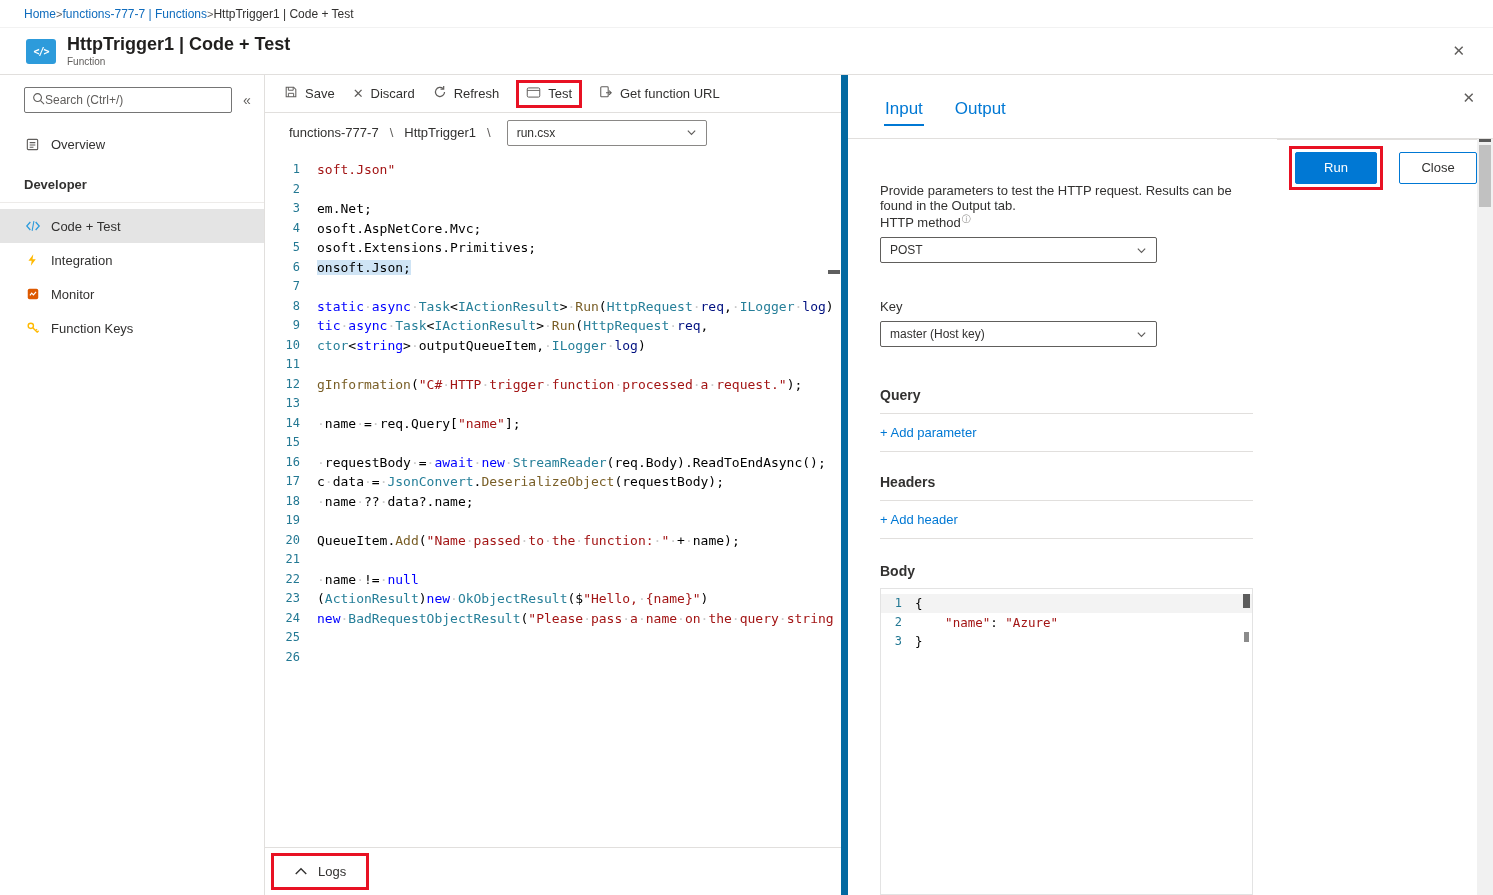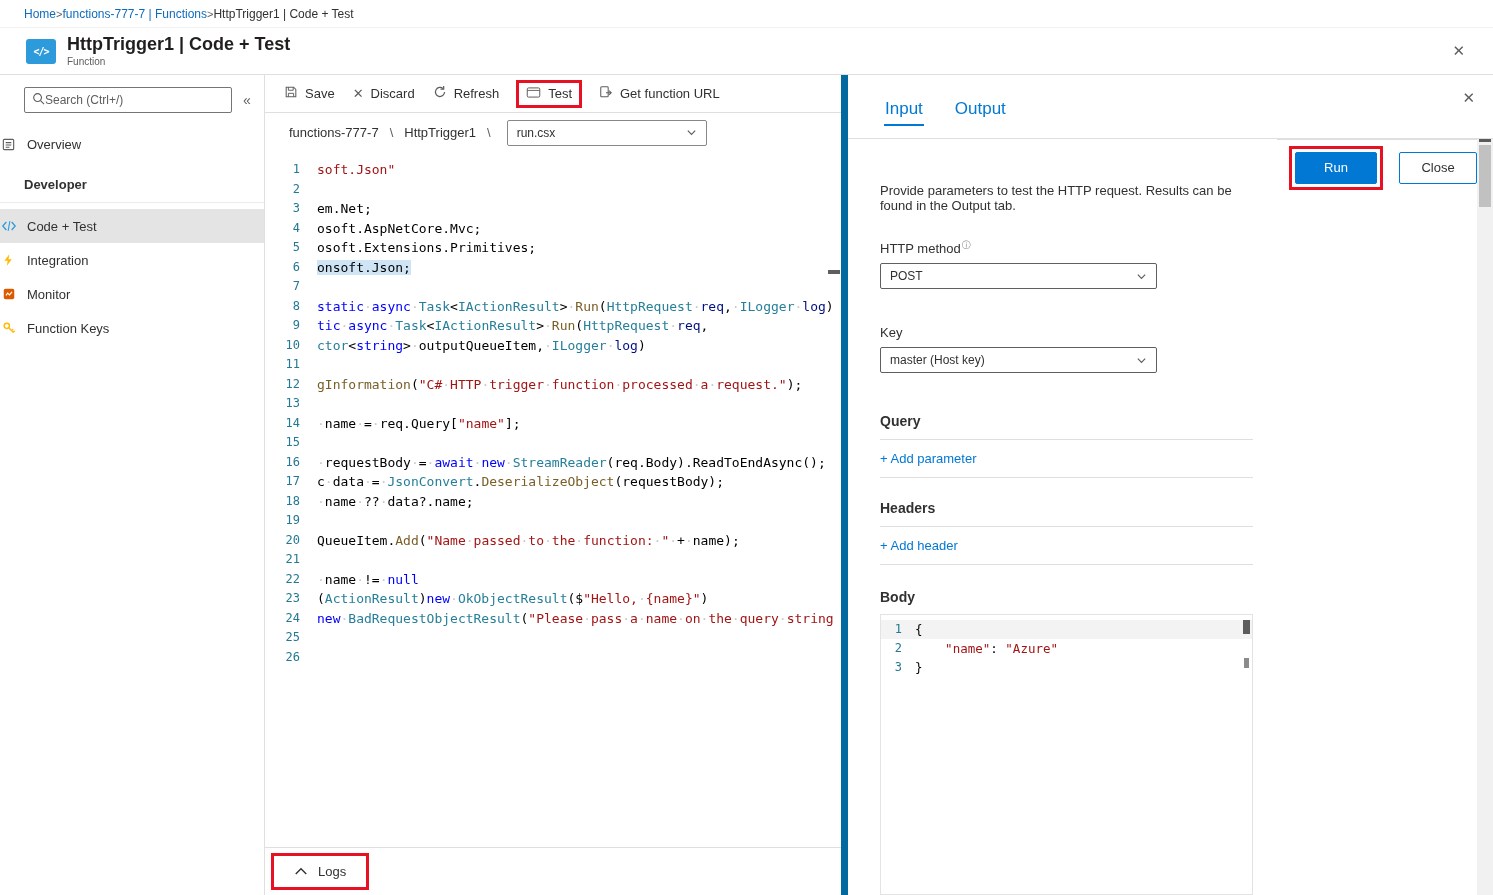--- a/index.html
+++ b/index.html
@@ -23,21 +23,21 @@
   .main{display:flex;height:820px}
 
   
   .sidebar{width:265px;flex:none;border-right:1px solid #e1dfdd;padding-top:12px}
   .search-row{display:flex;align-items:center;padding:0 6px 0 24px;gap:4px}
   .search-box{flex:1;height:26px;border:1px solid #757575;border-radius:2px;display:flex;align-items:center;padding:0 7px;gap:0;color:#605e5c;background:#fff}
   .search-box input{border:none;outline:none;flex:1;min-width:0;font-size:12px;font-family:inherit;color:#323130;background:transparent}
   .search-box input::placeholder{color:#605e5c}
   .collapse-btn{width:22px;text-align:center;color:#605e5c;font-size:14px;cursor:pointer;background:none;border:none;font-family:inherit}
   .nav{margin-top:14px}
-  .nav-item{height:34px;display:flex;align-items:center;gap:10px;font-size:13px;color:#323130;cursor:pointer}
+  .nav-item{height:34px;display:flex;align-items:center;gap:10px;padding-left:24px;font-size:13px;color:#323130;cursor:pointer}
   .nav-item.selected{background:#e4e4e4}
   .nav-icon{width:17px;display:flex;justify-content:center;flex:none}
   .nav-group{font-weight:700;font-size:13px;color:#323130;padding:16px 24px 10px;border-bottom:1px solid #edebe9;margin-bottom:6px}
 
   
   .center{width:583px;flex:none;display:flex;flex-direction:column;border-right:7px solid #0369a1;min-width:0}
   .toolbar{height:38px;flex:none;display:flex;align-items:center;padding:0 10px;border-bottom:1px solid #e1dfdd;overflow:visible}
   .tb-btn{display:flex;align-items:center;gap:7px;padding:5px 9px;font-size:13px;color:#323130;background:none;border:none;font-family:inherit;cursor:pointer;white-space:nowrap}
   .tb-btn svg{color:#605e5c;flex:none}
   .tb-x{color:#605e5c;font-size:13px;line-height:1}
@@ -70,21 +70,21 @@
   
   .panel{flex:1;display:flex;flex-direction:column;min-width:0}
   .panel-tabs{height:64px;flex:none;display:flex;align-items:flex-end;padding:0 0 12px 36px;border-bottom:1px solid #e1dfdd}
   .tab{margin-right:30px;font-size:17px;color:#0078d4;padding:6px 1px 5px;cursor:pointer;background:none;border:none;font-family:inherit;border-bottom:2px solid transparent}
   .tab.active{border-bottom-color:#0078d4;font-weight:400}
   .panel-close{margin-left:auto;align-self:flex-start;margin-top:14px;padding-right:18px;color:#605e5c;font-size:15px;cursor:pointer;background:none;border:none;font-family:inherit}
   .panel-body{flex:1;display:flex;min-height:0}
   .panel-main{flex:1;display:flex;flex-direction:row;min-width:0}
   .panel-content{flex:1;padding:0 24px 0 32px;display:flex;flex-direction:column;min-height:0}
   .desc{margin-top:44px;font-size:13px;color:#323130}
-  .field-label{margin-top:26px;font-size:13px;color:#323130}
+  .field-label{font-size:13px;color:#323130}
   .sup-info{font-size:9px;color:#8a8886;vertical-align:super;margin-left:1px}
   .dropdown{margin-top:7px;width:277px;height:26px;border:1px solid #605e5c;border-radius:2px;display:flex;align-items:center;justify-content:space-between;padding:0 9px;font-size:12px;cursor:pointer;flex:none}
   .section-h{margin-top:40px;font-size:14px;font-weight:600;color:#323130;padding-bottom:10px;border-bottom:1px solid #e1dfdd}
   .section-h.tight{margin-top:22px}
   .add-link{padding:11px 0;border-bottom:1px solid #e1dfdd;font-size:13px;color:#0078d4;cursor:pointer}
   .body-label{margin-top:24px;font-size:14px;font-weight:600}
   .body-editor{flex:1;margin-top:9px;border:1px solid #e3e3e3;position:relative;padding-top:5px;overflow:hidden}
   .body-editor .code-line{font-size:12.5px;line-height:19px}
   .body-editor .line-num{width:34px;padding-right:13px}
   .cur-line{background:#f3f3f3}

